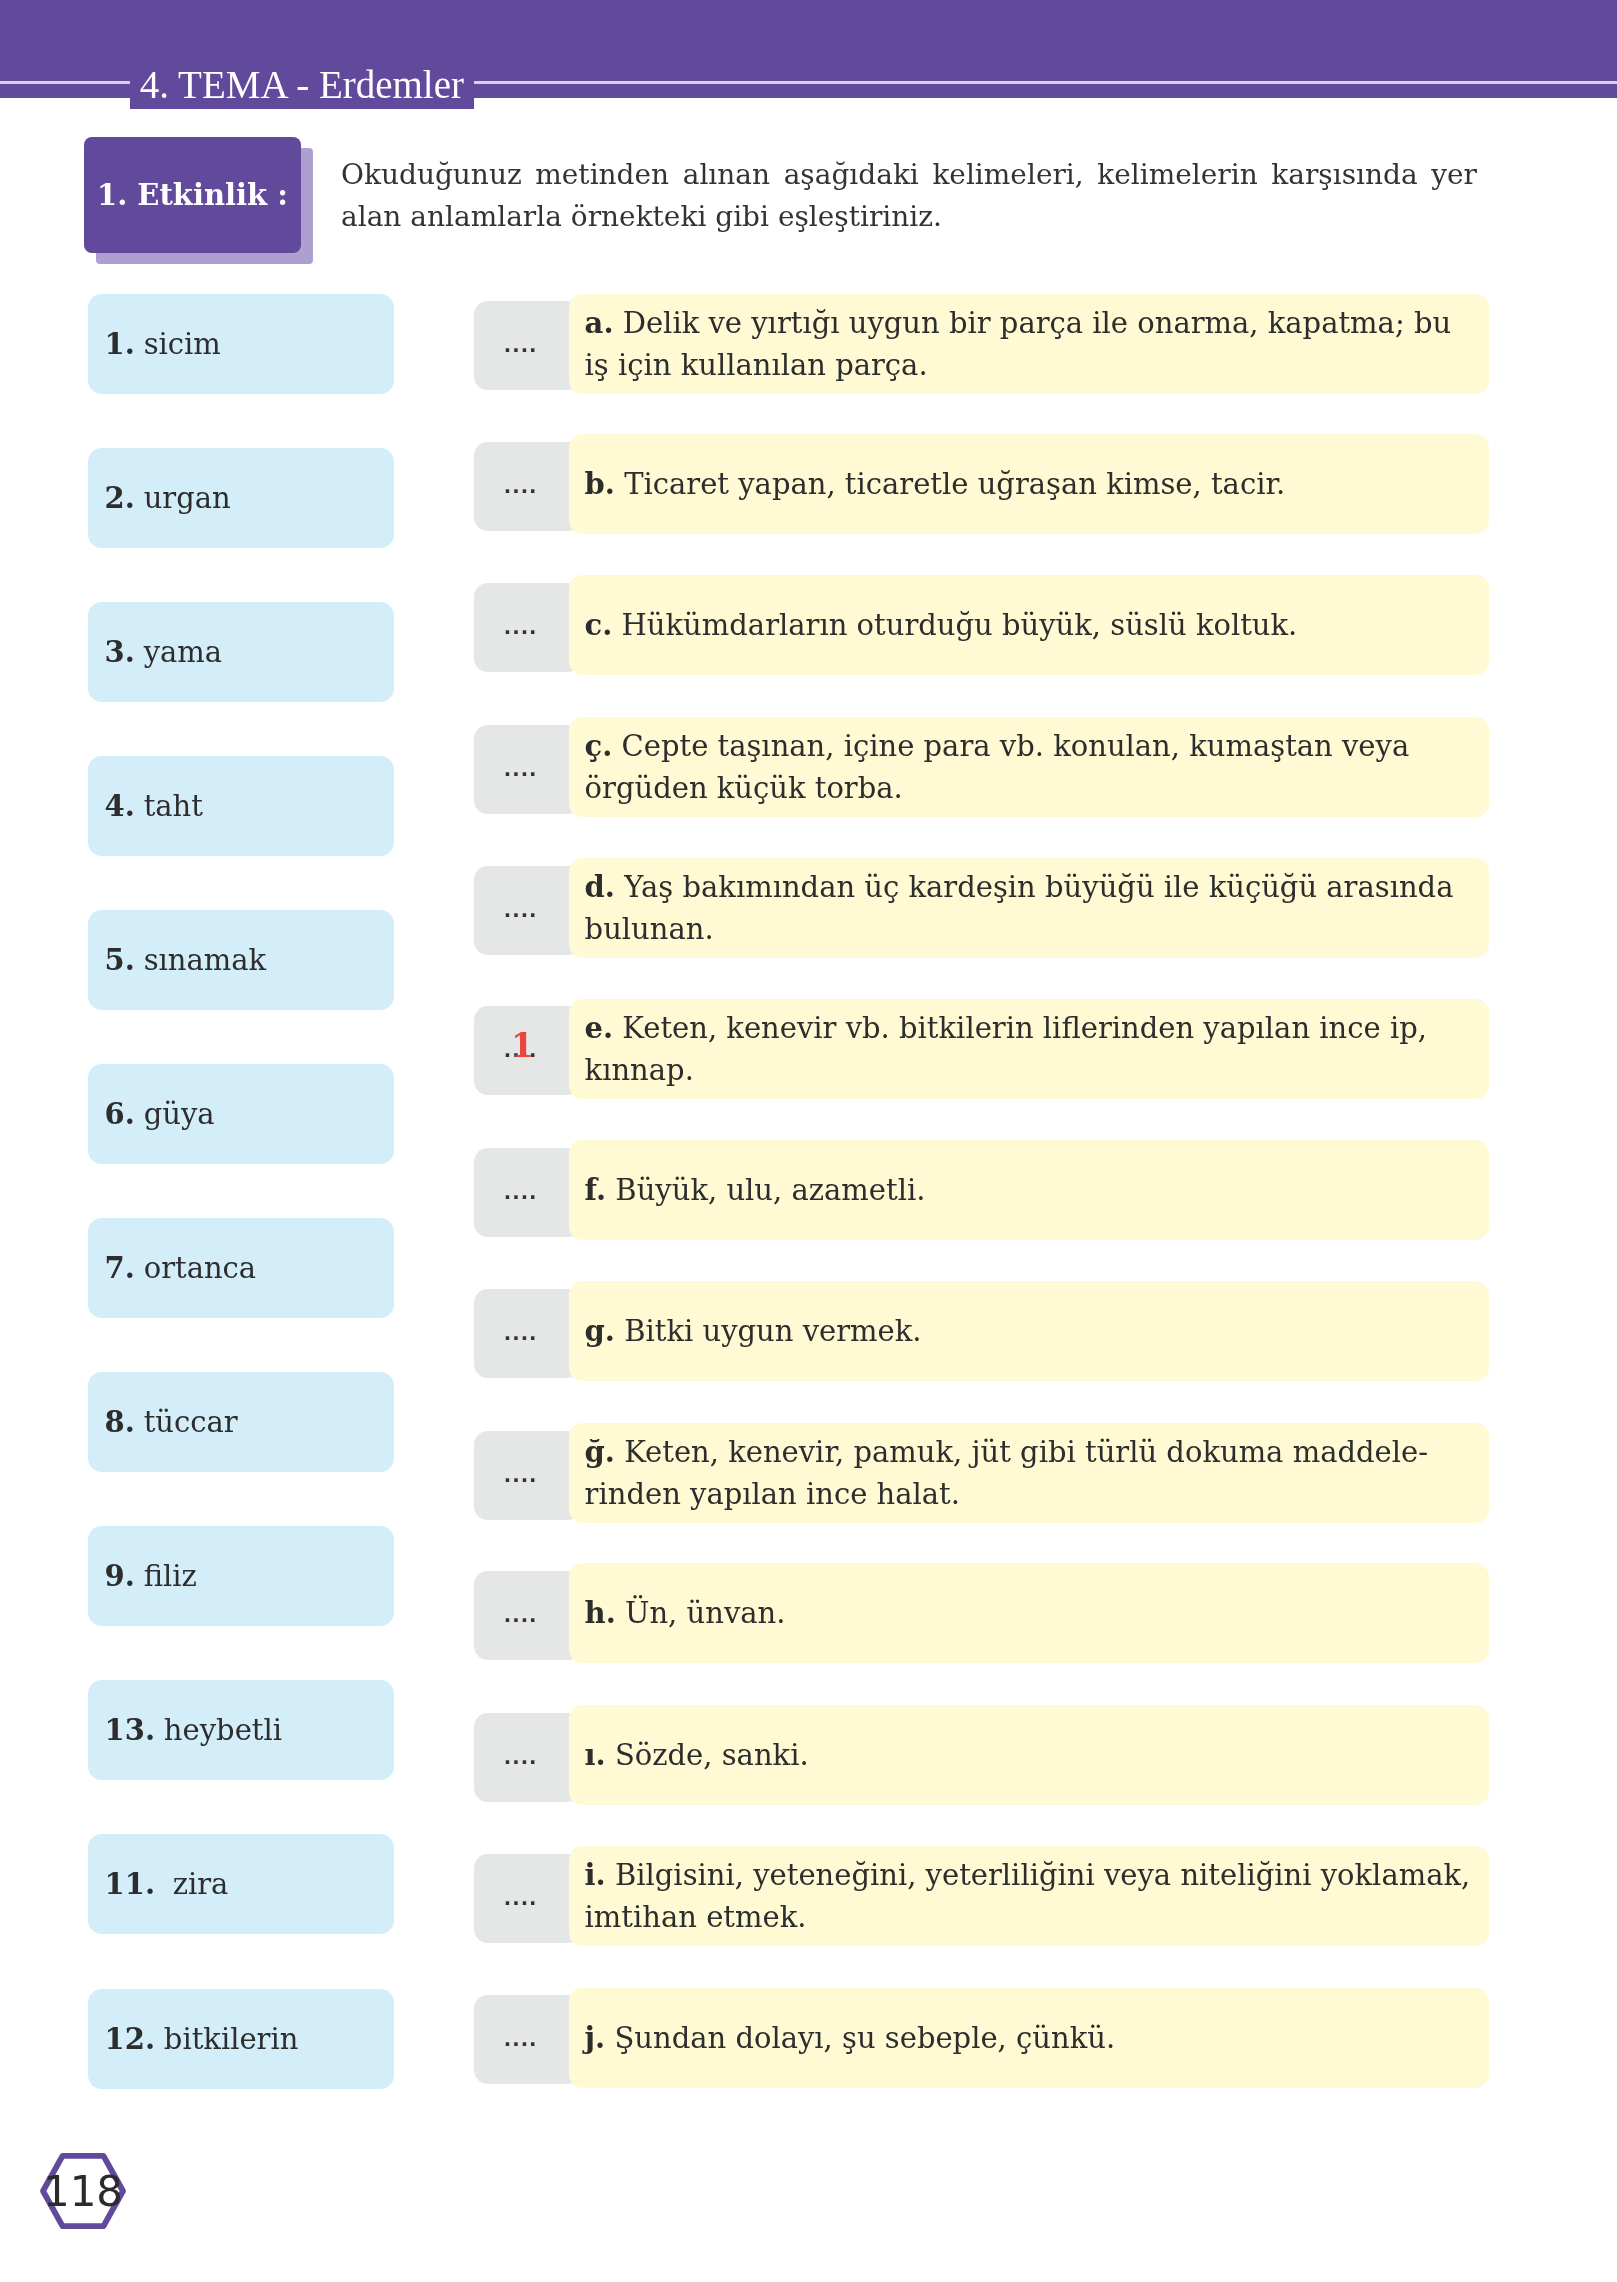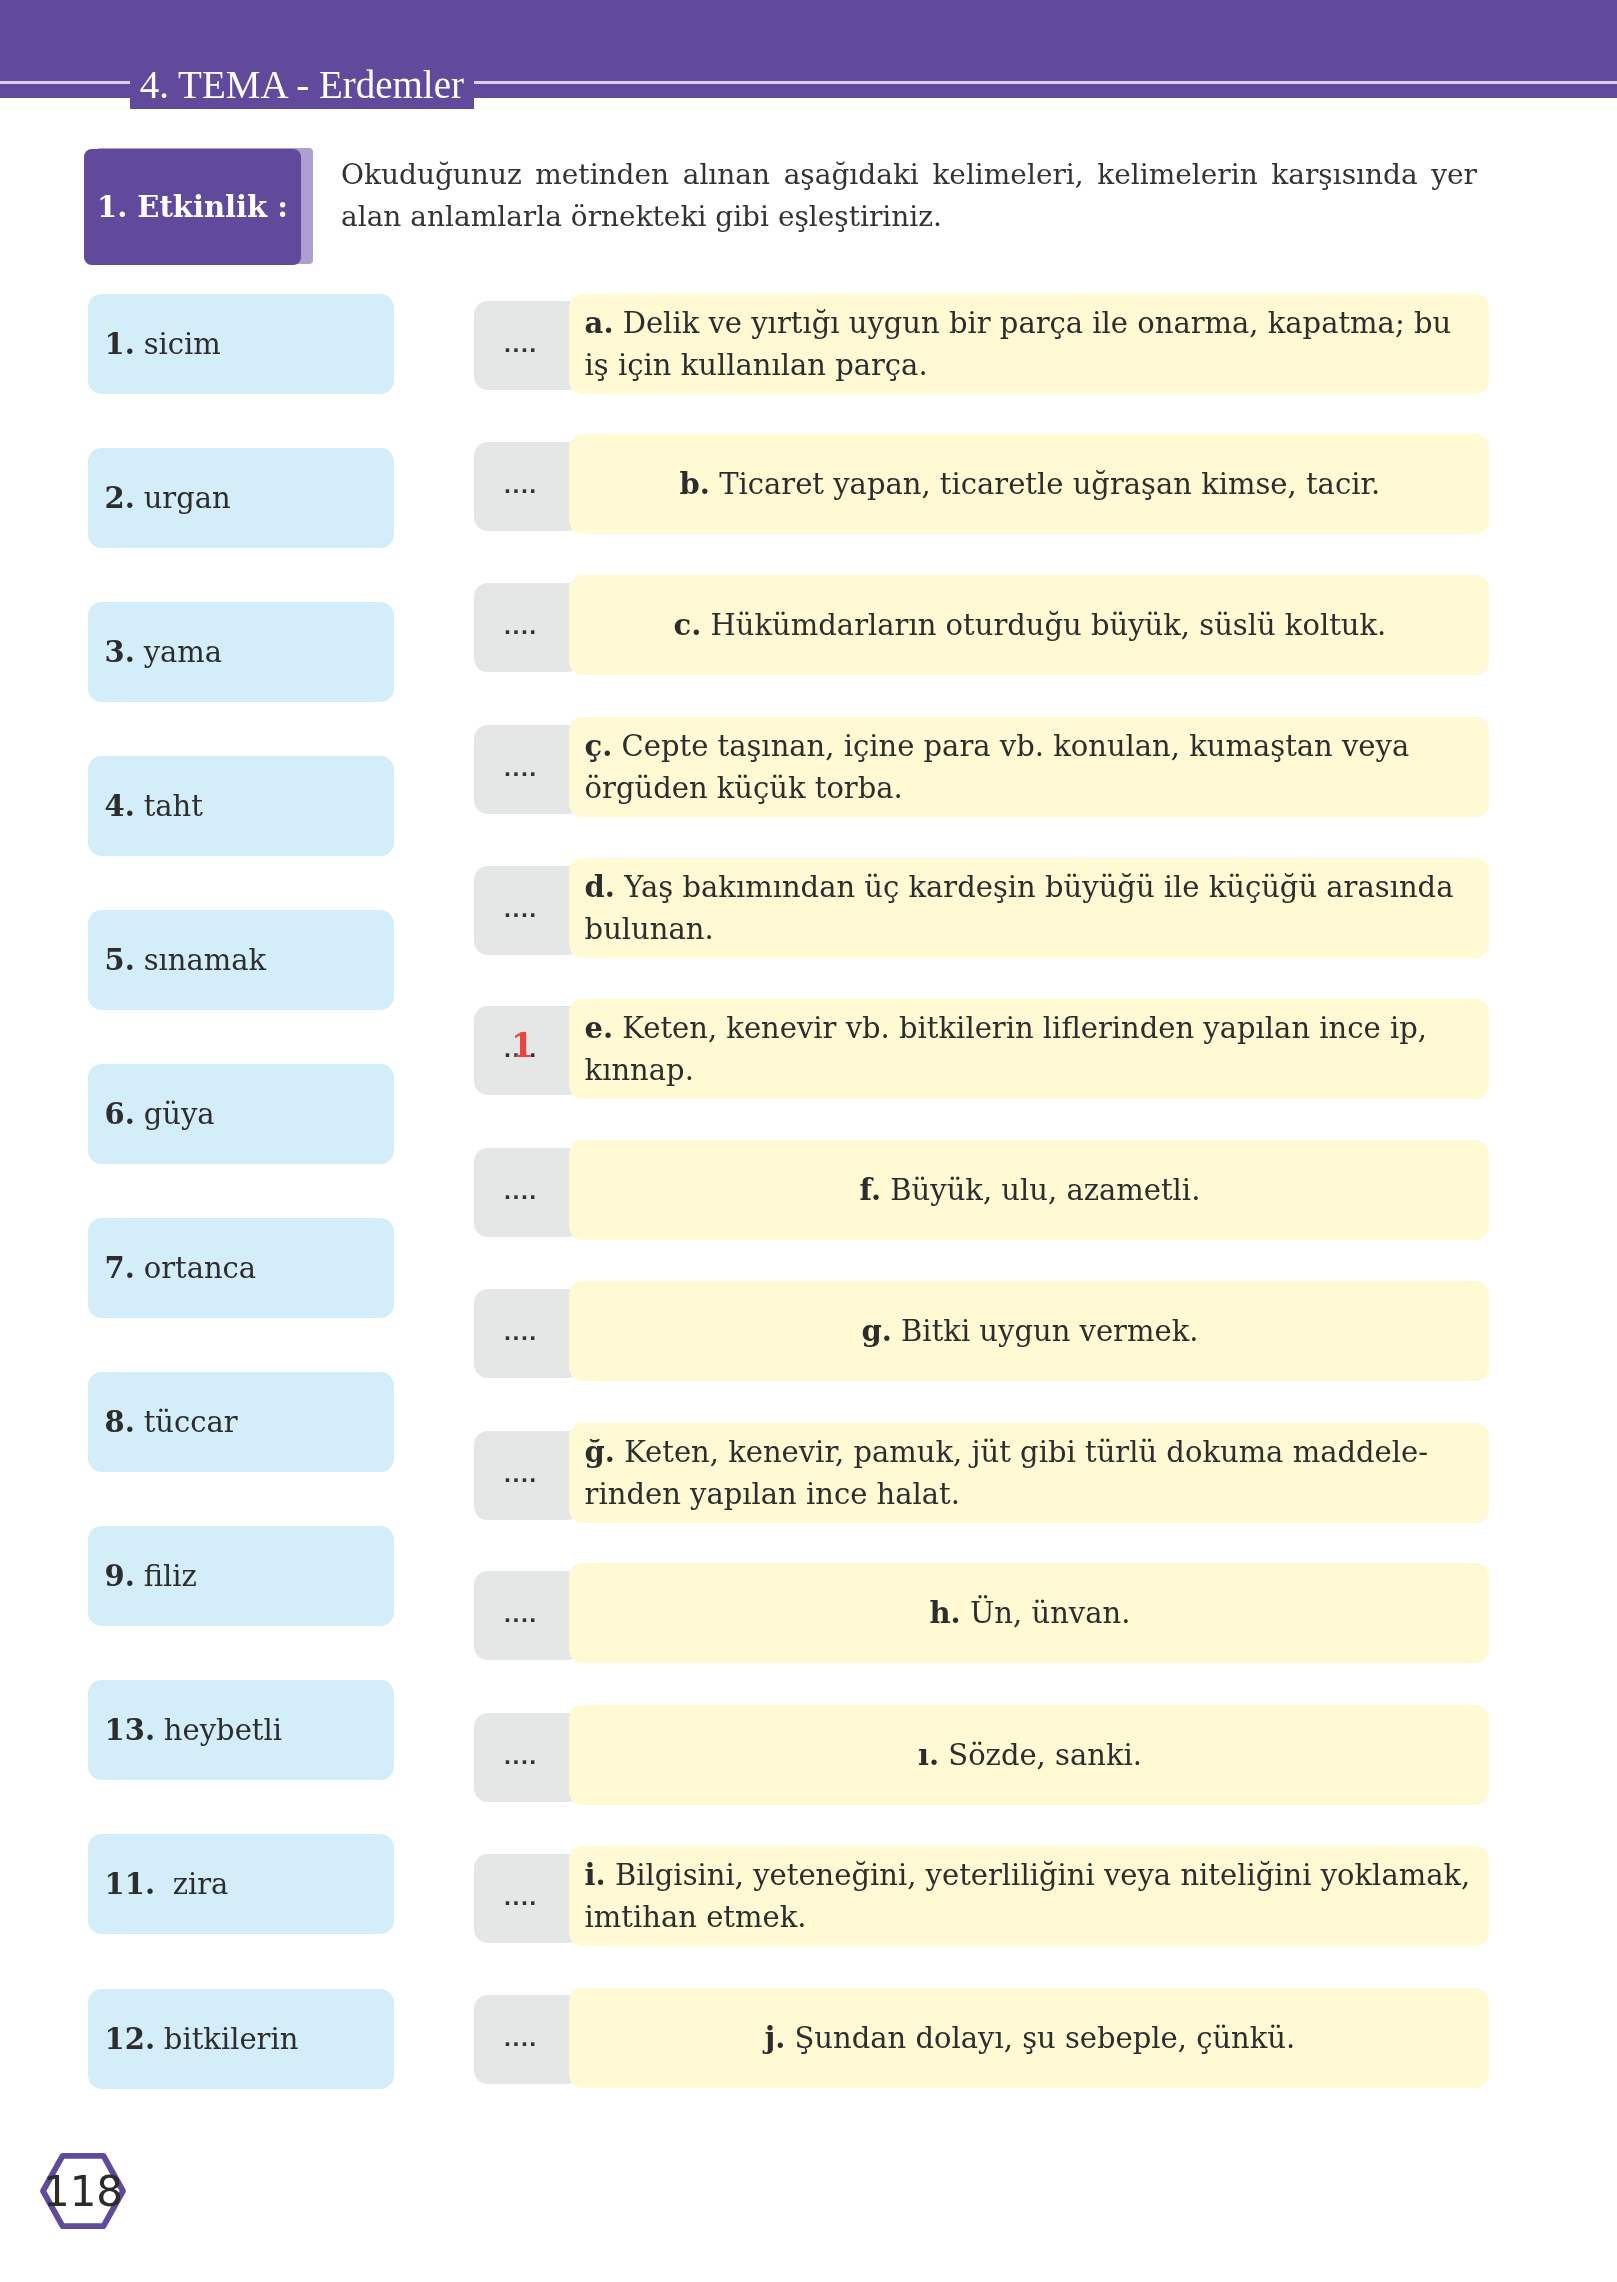--- a/index.html
+++ b/index.html
@@ -9,21 +9,21 @@
     .header-band { position: absolute; left: 0; top: 0; width: 1618px; height: 98px; background: #614a9c; }
     .header-line { position: absolute; left: 0; top: 81px; width: 1618px; height: 2.9px; background: #d8d0ea; }
     .header-title {
       position: absolute; left: 130px; top: 60px; height: 49px; padding: 0 9.8px;
       background: #614a9c; color: #ffffff;
       font-family: "Liberation Serif", serif; font-size: 39px; line-height: 49px;
     }
 
     .activity-shadow { position: absolute; left: 96px; top: 148px; width: 217px; height: 116px; background: #ad9fd0; border-radius: 3.9px; }
     .activity-badge {
-      position: absolute; left: 84px; top: 149px; width: 217px; height: 116px; background: #614a9c;
+      position: absolute; left: 84px; top: 137px; width: 217px; height: 116px; background: #614a9c;
       border-radius: 7.8px; color: #fff; display: flex; align-items: center; justify-content: center;
       font-family: "DejaVu Serif", serif; font-weight: bold; font-size: 29px;
     }
     .instruction {
       position: absolute; left: 341px; top: 154px; width: 1136px;
       font-family: "DejaVu Serif", serif; font-size: 28px; line-height: 42px; text-align: justify; color: #333;
     }
 
     .word-box {
       position: absolute; left: 88px; width: 306px; height: 100px; background: #d3edf9;
@@ -37,21 +37,21 @@
       border-radius: 13.7px; display: flex; align-items: center; justify-content: center; padding-right: 13.7px;
       font-family: "DejaVu Sans", sans-serif; font-size: 19.5px; font-weight: bold; color: #333; letter-spacing: 1px;
     }
     .answer-box .mark {
       position: absolute; left: 37px; top: 19.5px; color: #e8463e;
       font-family: "DejaVu Serif", serif; font-weight: bold; font-size: 33px; letter-spacing: 0;
     }
     .def-box {
       position: absolute; left: 569px; width: 920px; height: 100px; background: #fffad3;
       border-radius: 13.7px; display: flex; align-items: center; padding: 0 13.7px 0 15.6px;
-      font-family: "DejaVu Serif", serif; font-size: 29px; line-height: 42px; color: #2d2d2d; justify-content: center;
+      font-family: "DejaVu Serif", serif; font-size: 29px; line-height: 42px; color: #2d2d2d;
     }
     .def-box .letter { font-weight: bold; }
 
     .page-num { position: absolute; left: 39px; top: 2152px; width: 88px; height: 78px; }
     .page-num svg { position: absolute; left: 0; top: 0; }
     .page-num span {
       position: absolute; left: 0; top: 0; width: 88px; height: 78px; display: flex; align-items: center; justify-content: center;
       font-family: "DejaVu Sans", sans-serif; font-size: 42px; color: #2b2b2b;
     }
   </style>

